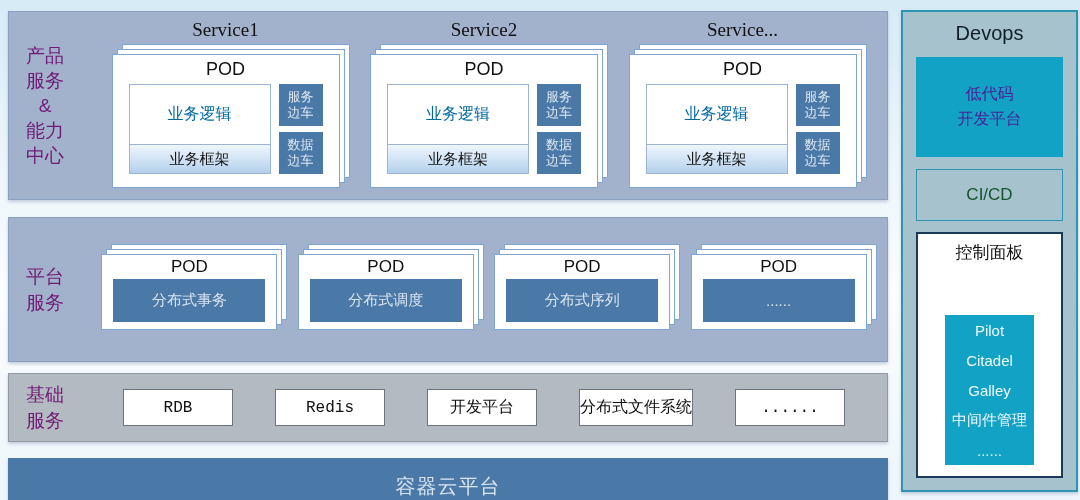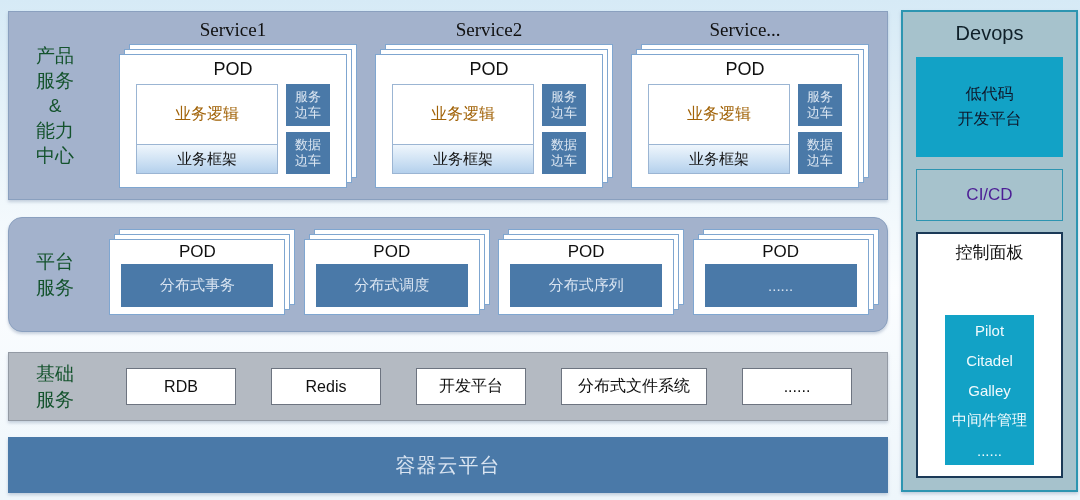--- a/index.html
+++ b/index.html
@@ -9,94 +9,93 @@
     background:linear-gradient(180deg,#d6eaf6 0%,#e9f4fa 28%,#fbfdff 58%,#eef6fb 100%);
     position:relative;color:#1a1a1a;
   }
   .main{position:absolute;left:8px;top:11px;width:880px;}
   .band{
     background:#a3b2cc;border:1px solid #8aa0bf;box-sizing:border-box;
     display:flex;box-shadow:0 2px 3px rgba(110,130,160,.35);
   }
   .band-label{
     width:72px;display:flex;align-items:center;justify-content:center;
-    text-align:center;font-size:19px;line-height:1.32;white-space:pre-line;color:#14532d;
+    text-align:center;font-size:19px;line-height:1.32;white-space:pre-line;color:#701a75;
     flex:0 0 72px;
-    padding-left:10px;
   }
   
   .band.product{height:189px;margin-bottom:17px;}
   .services-row{flex:1;display:flex;justify-content:space-evenly;align-items:flex-start;padding-top:7px;}
   .service-col{display:flex;flex-direction:column;align-items:center;}
   .service-title{font-size:19px;color:#101010;margin-bottom:4px;font-family:Liberation Serif, serif;}
   .pod-stack{position:relative;width:228px;height:134px;margin-top:9px;}
   .sheet{position:absolute;inset:0;background:#ffffff;border:1.5px solid #7fa6d0;box-sizing:border-box;}
   .sheet.s2{transform:translate(10px,-10px);}
   .sheet.s1{transform:translate(5px,-5px);}
   .pod-face{
     position:absolute;inset:0;background:#ffffff;border:1.5px solid #7fa6d0;box-sizing:border-box;
     display:flex;flex-direction:column;align-items:center;padding:3px 0 6px;
   }
   .pod-title{font-size:18px;color:#101010;margin:1px 0 4px;}
   .pod-inner{display:flex;gap:8px;align-items:stretch;}
   .logic-wrap{width:142px;border:1.5px solid #9bb5d3;box-sizing:border-box;display:flex;flex-direction:column;background:#fff;}
-  .logic{flex:1;display:flex;align-items:center;justify-content:center;font-size:16px;color:#a16207;}
+  .logic{flex:1;display:flex;align-items:center;justify-content:center;font-size:16px;color:#0369a1;}
   .framework{
     height:28px;border-top:1.5px solid #9bb5d3;display:flex;align-items:center;justify-content:center;
     font-size:15px;color:#141414;background:linear-gradient(180deg,#eff6fc 0%,#cfe2f4 55%,#b4d0ec 100%);
   }
   .sidecars{display:flex;flex-direction:column;gap:6px;width:44px;height:90px;}
   .sidecar{
     flex:1;background:#4a79a8;color:#dde7f2;font-size:13px;line-height:1.25;
     display:flex;align-items:center;justify-content:center;text-align:center;white-space:pre-line;
   }
   
-  .band.platform{height:115px;margin-bottom:20px;border-radius:14px;}
+  .band.platform{height:145px;margin-bottom:11px;}
   .pods-row{flex:1;display:flex;justify-content:space-evenly;align-items:center;padding-top:4px;}
   .pod2-stack{position:relative;width:176px;height:76px;}
   .pod2-face{
     position:absolute;inset:0;background:#fff;border:1.5px solid #7fa6d0;box-sizing:border-box;
     display:flex;flex-direction:column;align-items:center;padding:2px 11px 7px;
   }
   .pod2-title{font-size:17px;color:#101010;}
   .pod2-box{
     width:100%;flex:1;margin-top:2px;background:#4a79a8;color:#d9e4f1;
     display:flex;align-items:center;justify-content:center;font-size:15px;
   }
   
   .band.basic{height:69px;background:#b4bac2;border-color:#939aa4;}
   .basic-row{flex:1;display:flex;justify-content:space-evenly;align-items:center;}
   .basic-item{
     background:#ffffff;border:1.5px solid #6d7480;box-sizing:border-box;
-    min-width:110px;height:37px;padding:0 16px;
-    display:flex;align-items:center;justify-content:center;font-size:16px;color:#101010;
+    min-width:110px;height:37px;padding:0 0;
+    display:flex;align-items:center;justify-content:center;font-size:16px;color:#101010;font-family:Liberation Mono, monospace;
   }
   
   .cloud-bar{
     margin-top:16px;height:56px;background:#4a79a8;
     display:flex;align-items:center;justify-content:center;
     font-size:20px;color:#d9e4f1;letter-spacing:1px;
     box-shadow:0 2px 3px rgba(110,130,160,.35);
   }
   
   .devops{
     position:absolute;left:901px;top:10px;width:177px;height:482px;box-sizing:border-box;
     background:#a6c2cc;border:2px solid #2d95b1;
     display:flex;flex-direction:column;align-items:center;padding:8px 13px 12px;
     box-shadow:0 2px 3px rgba(110,130,160,.35);
   }
   .devops-title{font-size:20px;color:#0f2029;margin:2px 0 12px;}
   .lowcode-box{
-    width:100%;height:100px;background:#12a2c6;color:#0f172a;box-sizing:border-box;
+    width:100%;height:100px;background:#12a2c6;color:#4c1d95;box-sizing:border-box;
     display:flex;align-items:center;justify-content:center;text-align:center;
     font-size:16px;line-height:1.55;white-space:pre-line;flex:0 0 100px;
   }
   .cicd-box{
     width:100%;height:52px;margin-top:12px;border:1.5px solid #2d95b1;box-sizing:border-box;
-    display:flex;align-items:center;justify-content:center;font-size:17px;color:#4c1d95;flex:0 0 52px;
+    display:flex;align-items:center;justify-content:center;font-size:17px;color:#14532d;flex:0 0 52px;
   }
   .control-box{
     width:100%;flex:1;margin-top:11px;background:#ffffff;border:2px solid #1b3a57;box-sizing:border-box;
     display:flex;flex-direction:column;align-items:center;padding:7px 27px 11px;
   }
   .control-title{font-size:17px;color:#101010;margin-bottom:2px;}
   .control-buttons{width:100%;flex:1;display:flex;flex-direction:column;justify-content:flex-end;}
   .control-btn{
     width:100%;height:30px;background:#12a2c6;color:#f0fafd;box-sizing:border-box;
     display:flex;align-items:center;justify-content:center;font-size:15px;

